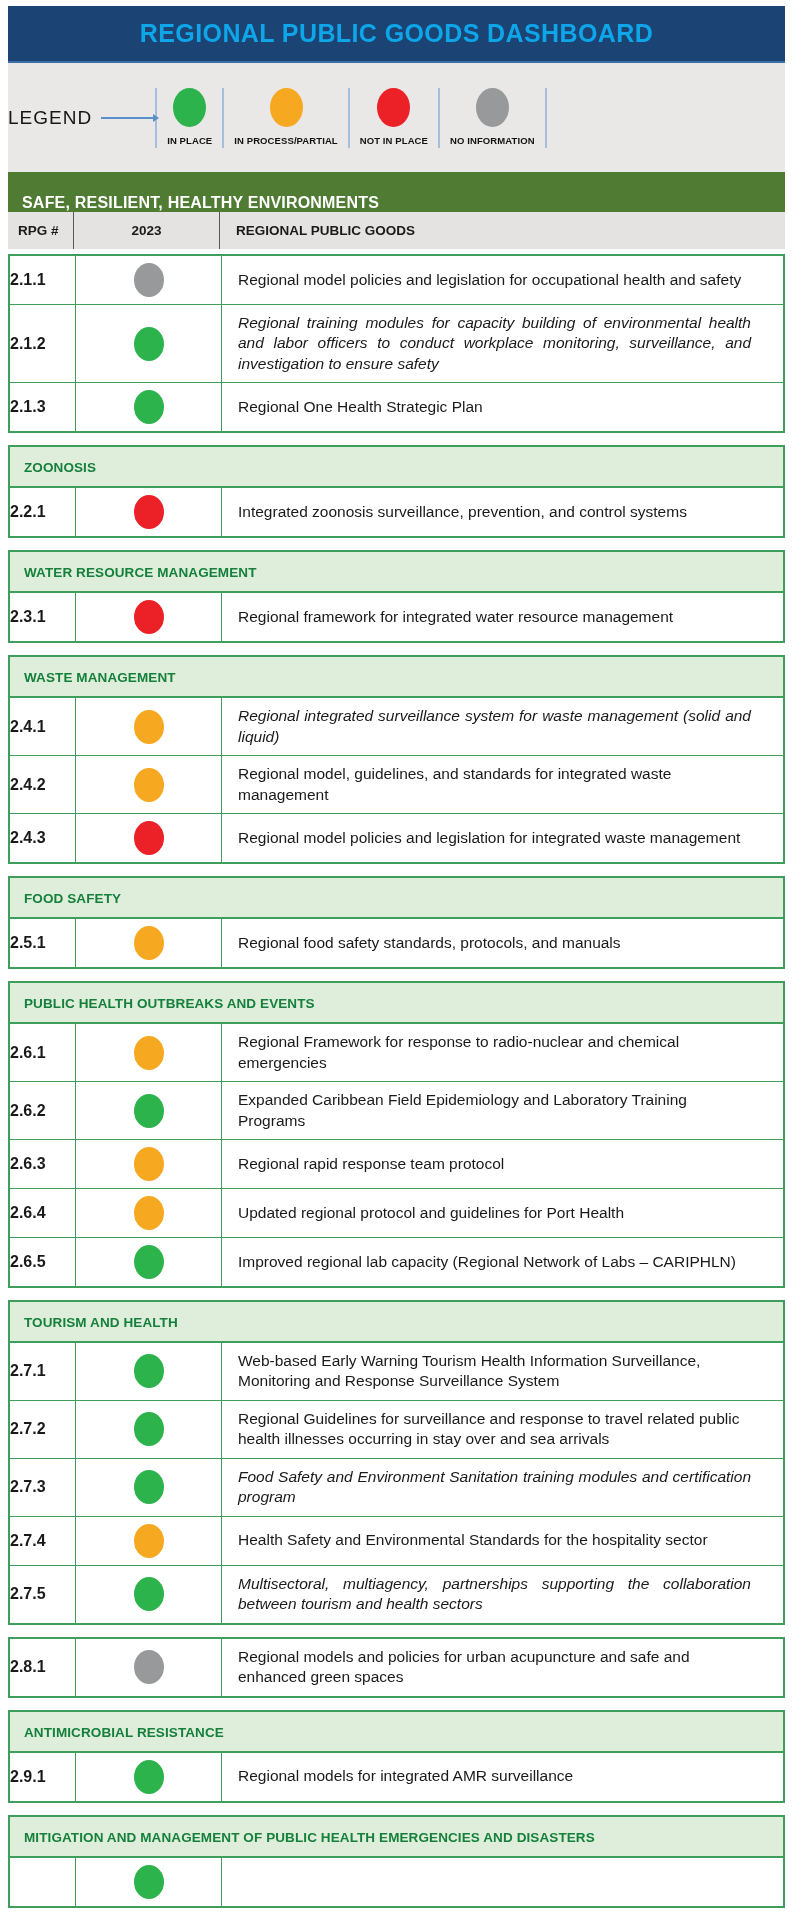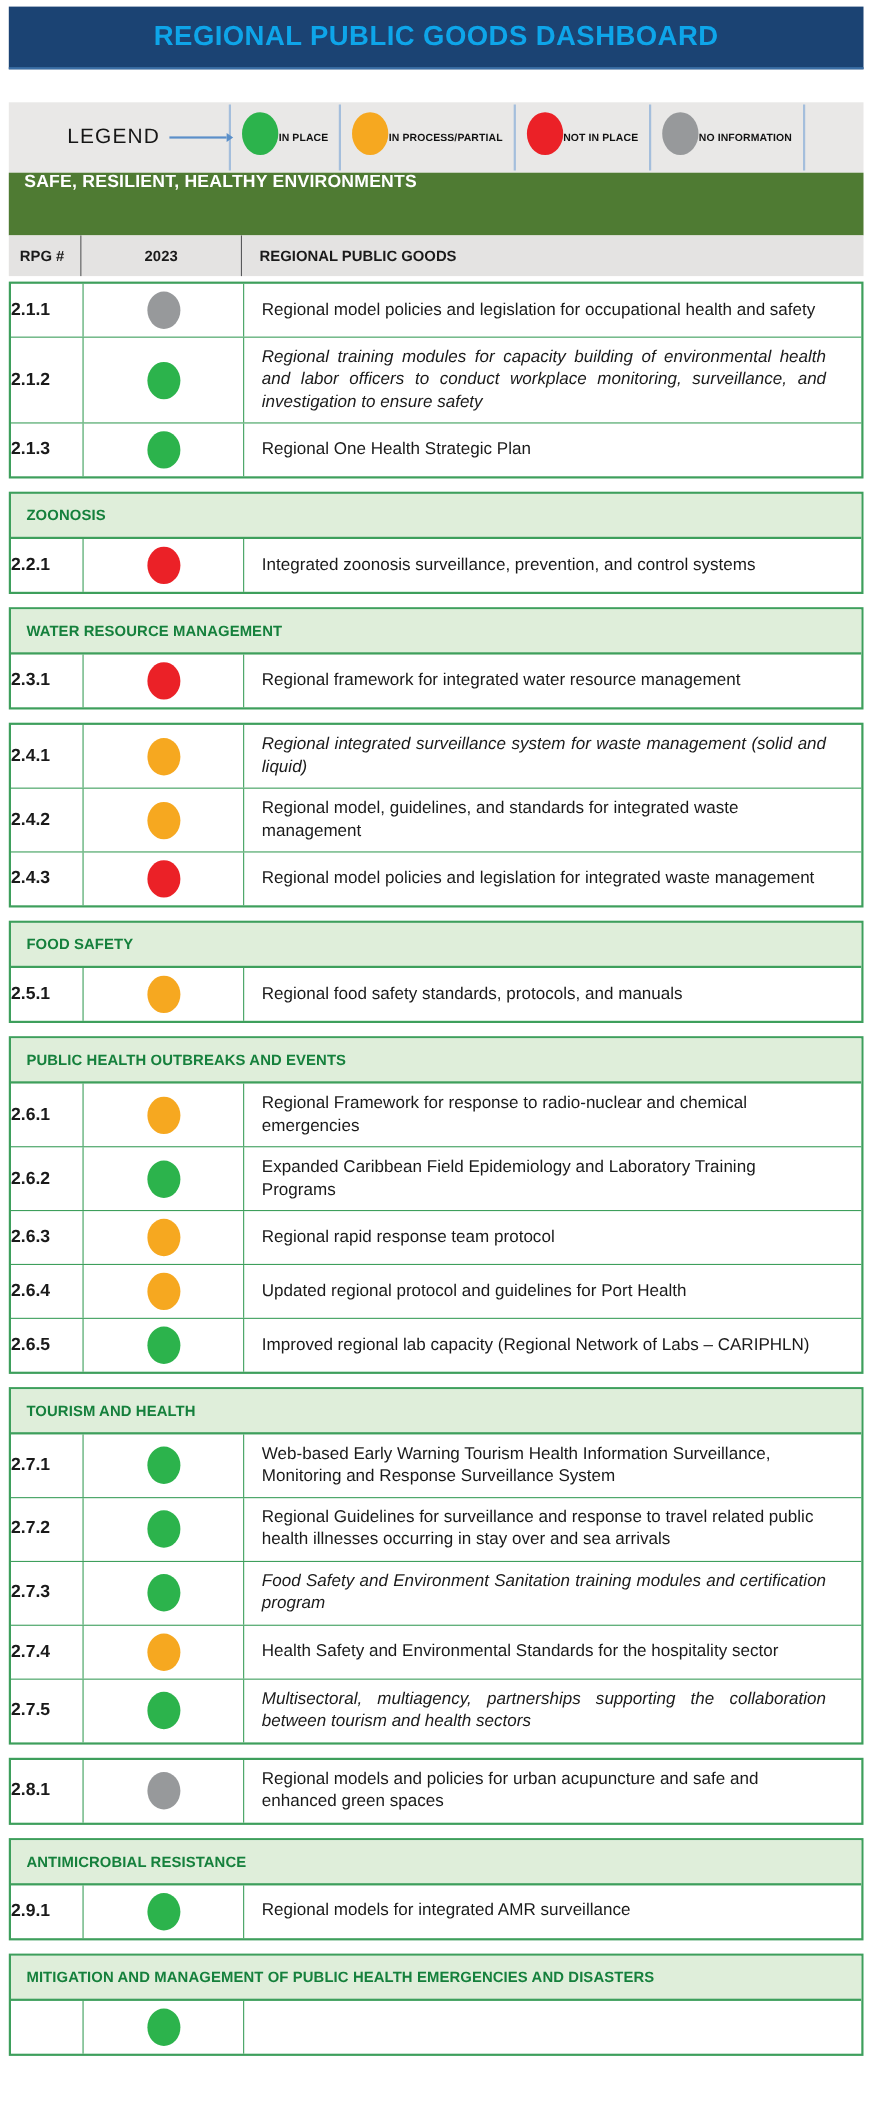--- a/index.html
+++ b/index.html
@@ -13,37 +13,37 @@
   body{height:1919px; overflow:hidden; font-family:"Liberation Sans", sans-serif; color:var(--text-black);}
   .page{padding:6px 8px 0 8px;}
 
   .title-bar{
     height:57px; background:var(--navy); border-bottom:2px solid var(--navy-edge);
     display:flex; align-items:center; justify-content:center;
   }
   .title-bar h1{color:#0ea5e9; font-size:25px; font-weight:bold; letter-spacing:.4px;}
 
   .legend-block{
-    height:64px; background:var(--legend-bg);
-    display:flex; align-items:center; justify-content:center;margin-top:30px;
+    height:109px; background:var(--legend-bg);
+    display:flex; align-items:center; 
   }
   .legend-label{font-size:19px; letter-spacing:1px; color:#161616; margin-right:9px;}
   .legend-arrow{width:52px; height:2px; background:var(--arrow-blue); position:relative; margin-right:2px;}
   .legend-arrow::after{
     content:""; position:absolute; right:-6px; top:-3px;
     border-left:6px solid var(--arrow-blue); border-top:4px solid transparent; border-bottom:4px solid transparent;
   }
   .legend-items{display:flex; align-items:stretch;}
   .legend-sep{width:2px; background:var(--separator-blue); align-self:center; height:60px;}
-  .legend-cell{display:flex; flex-direction:row; align-items:center; padding:0 10px;}
+  .legend-cell{display:flex; flex-direction:column; align-items:center; padding:0 10px;}
   .legend-circle{width:33px; height:39px; border-radius:50%; margin-bottom:8px;}
   .legend-caption{font-size:9.5px; font-weight:bold; white-space:nowrap; color:#111; letter-spacing:.1px;}
 
   .banner{
-    height:57px; background:var(--banner-green); display:flex; align-items:flex-start; padding-left:14px;
+    height:40px; background:var(--banner-green); display:flex; align-items:flex-end; padding-left:14px;
   }
   .banner span{color:#fff; font-weight:bold; font-size:16px; letter-spacing:.2px;}
 
   .grid{display:grid; grid-template-columns:66px 146px 1fr;}
 
   .table-header{background:var(--header-row-bg); height:37px;}
   .table-header .hcell{display:flex; align-items:center; font-weight:bold; font-size:13.5px;}
   .table-header .h1{padding-left:10px; border-right:1.5px solid var(--header-row-border);}
   .table-header .h2{justify-content:center; border-right:1.5px solid var(--header-row-border);}
   .table-header .h3{padding-left:16px;}
@@ -170,20 +170,21 @@
           </div>
           <div class="cell-status">
             <span class="status-dot" style="background: rgb(235, 33, 39);"></span>
           </div>
           <div class="cell-text">
             <span>Regional framework for integrated water resource management</span>
           </div>
         </div>
       </section>
       <section class="section">
+        <div class="section-header"><span>WASTE MANAGEMENT</span></div>
         <div class="grid row">
           <div class="cell-id">
             <span>2.4.1</span>
           </div>
           <div class="cell-status">
             <span class="status-dot" style="background: rgb(246, 168, 32);"></span>
           </div>
           <div class="cell-text justify">
             <span>Regional integrated surveillance system for waste management (solid and liquid)</span>
           </div>

